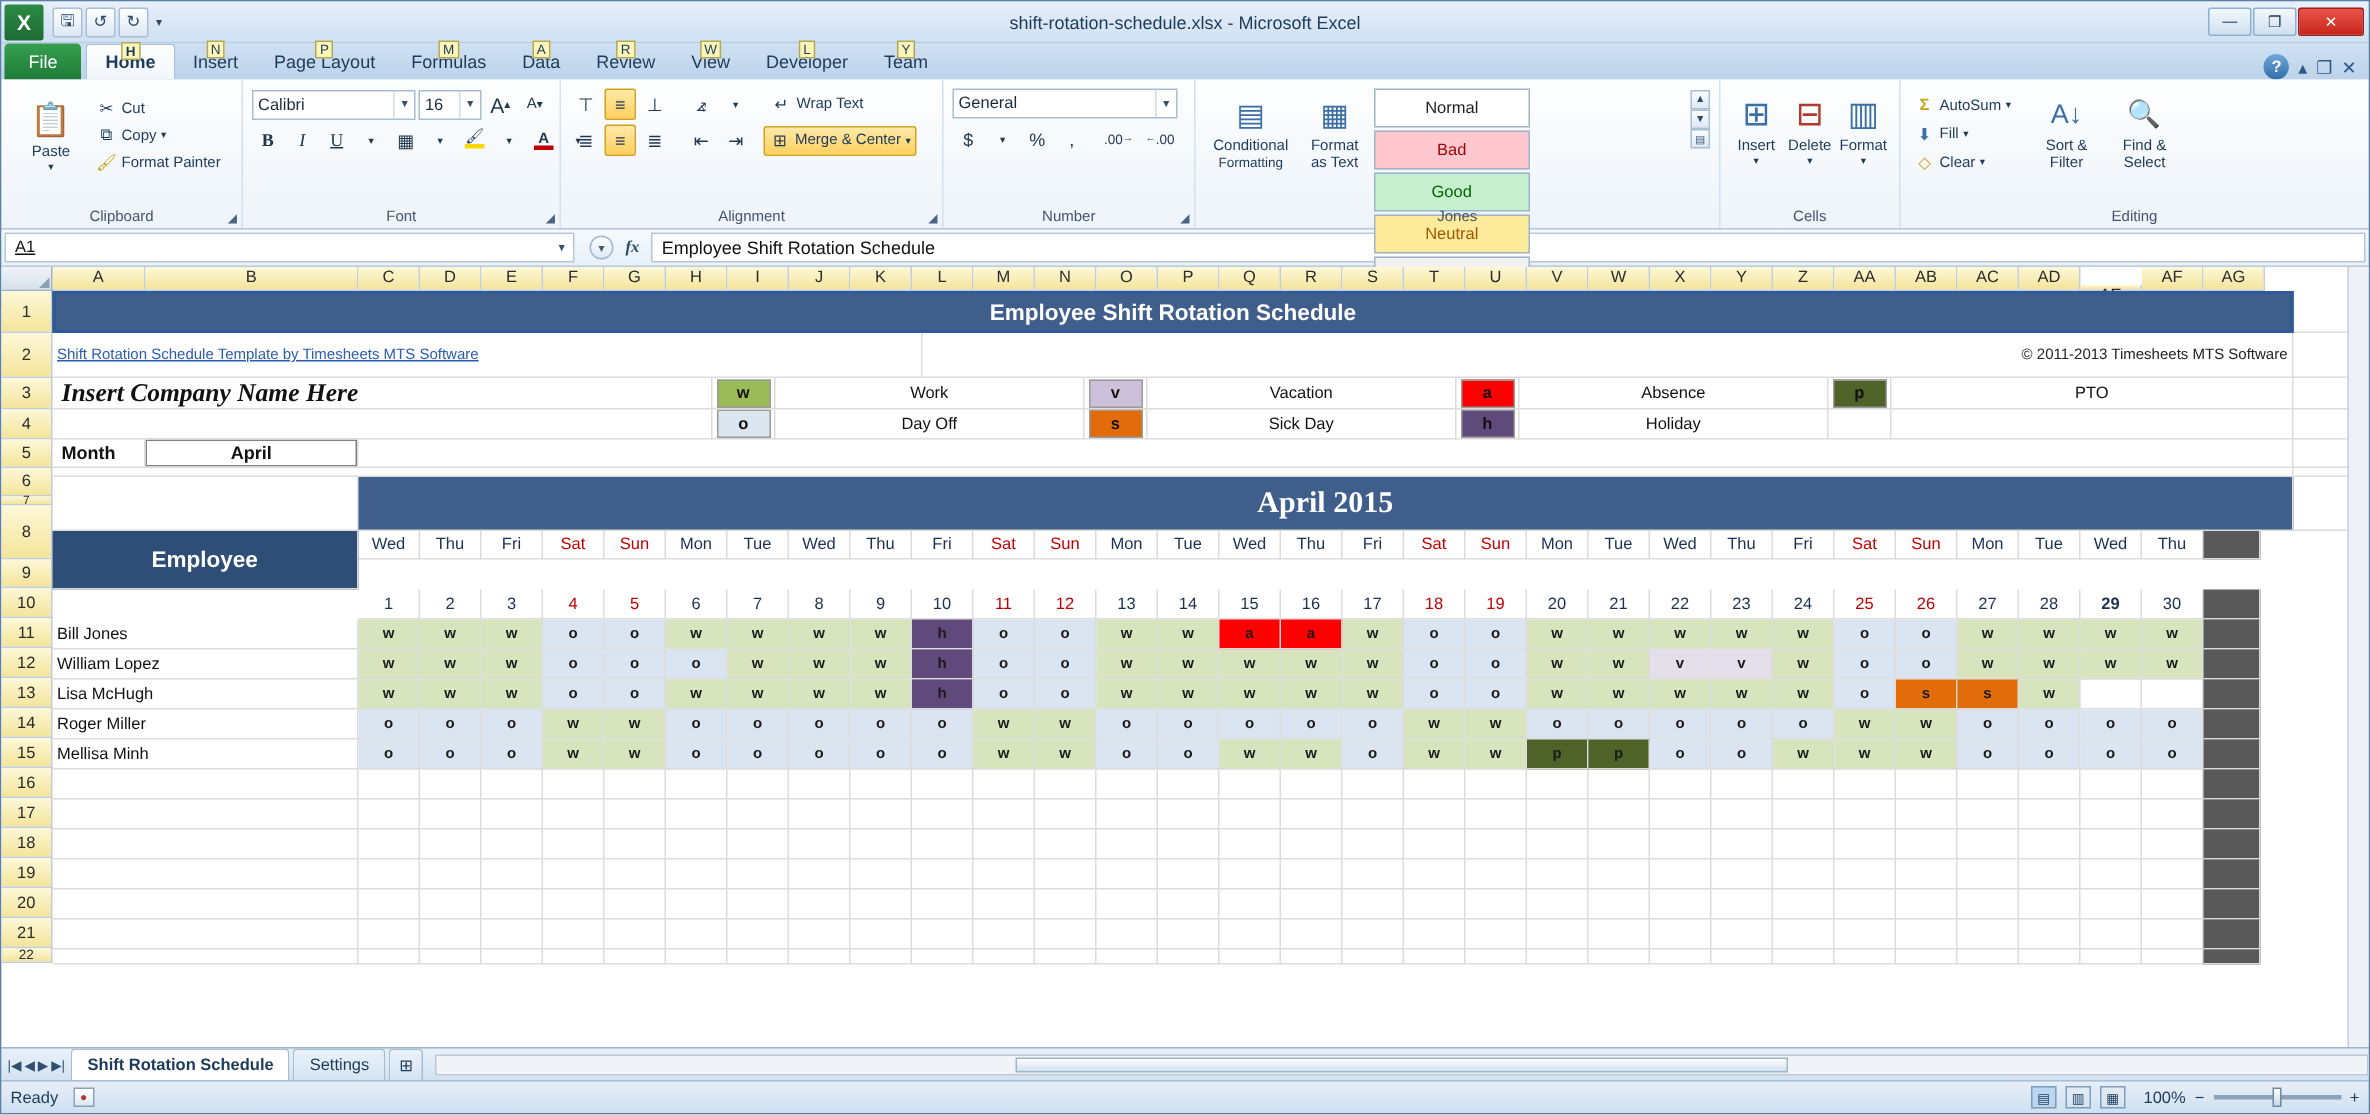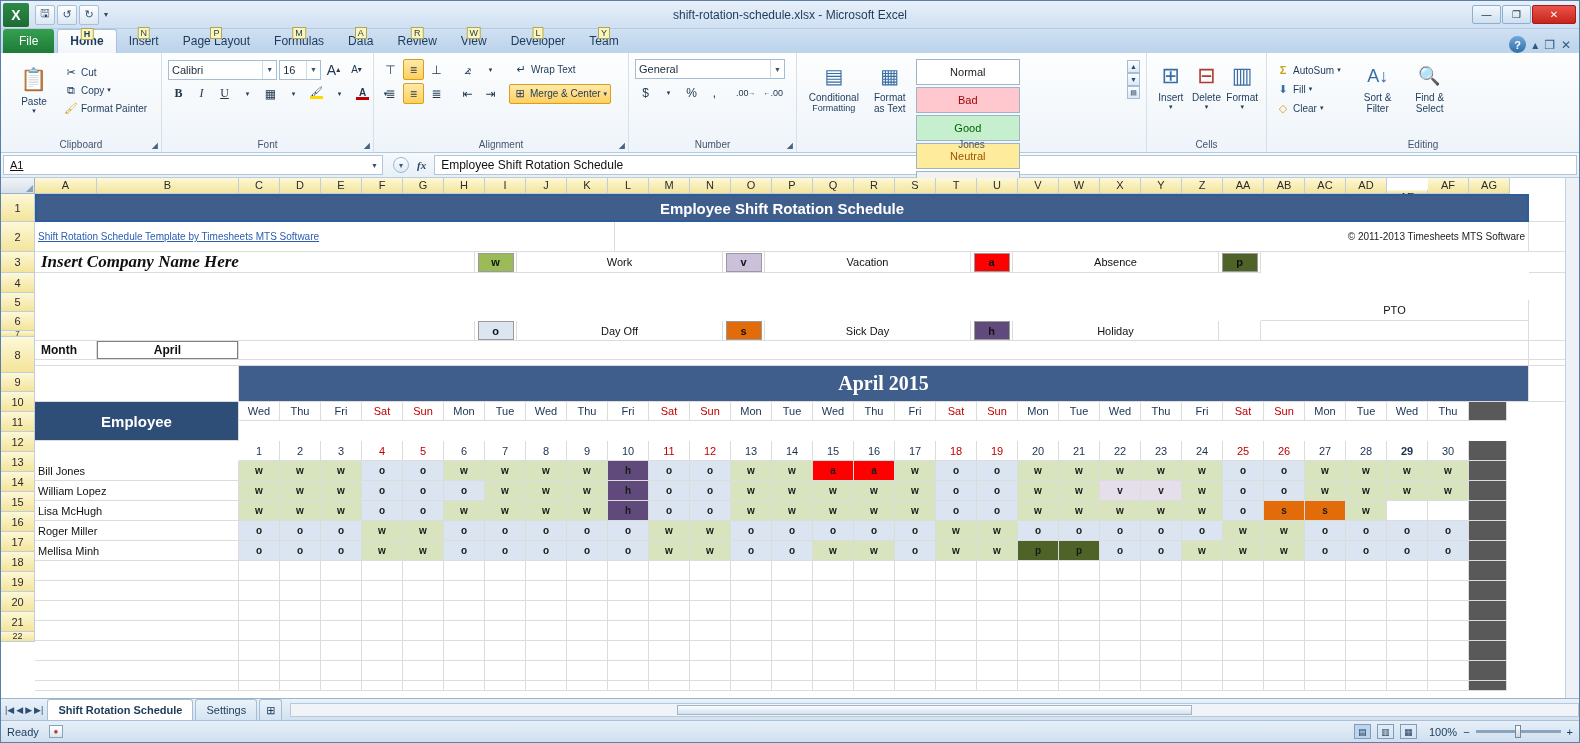--- a/index.html
+++ b/index.html
@@ -649,21 +649,21 @@
             <span class="legend-chip" style="background:#ccc0da;">v</span>
           </div>
           <div class="cell ctr" style="width:206px;height:21px;">Vacation</div>
           <div class="cell ctr" style="width:42px;height:21px;">
             <span class="legend-chip" style="background:#ff0000;">a</span>
           </div>
           <div class="cell ctr" style="width:206px;height:21px;">Absence</div>
           <div class="cell ctr" style="width:42px;height:21px;">
             <span class="legend-chip" style="background:#4f6228;">p</span>
           </div>
-          <div class="cell ctr" style="width:268px;height:21px;margin-top:48px;">PTO</div>
+          <div class="cell ctr" style="width:268px;height:21px;">PTO</div>
           <div class="cell" style="width:38px;height:21px;"></div>
         </div>
 
         <div class="grow">
           <div class="cell" style="width:440px;height:20px;"></div>
           <div class="cell ctr" style="width:42px;height:20px;">
             <span class="legend-chip" style="background:#dce6f1;">o</span>
           </div>
           <div class="cell ctr" style="width:206px;height:20px;">Day Off</div>
           <div class="cell ctr" style="width:42px;height:20px;">

